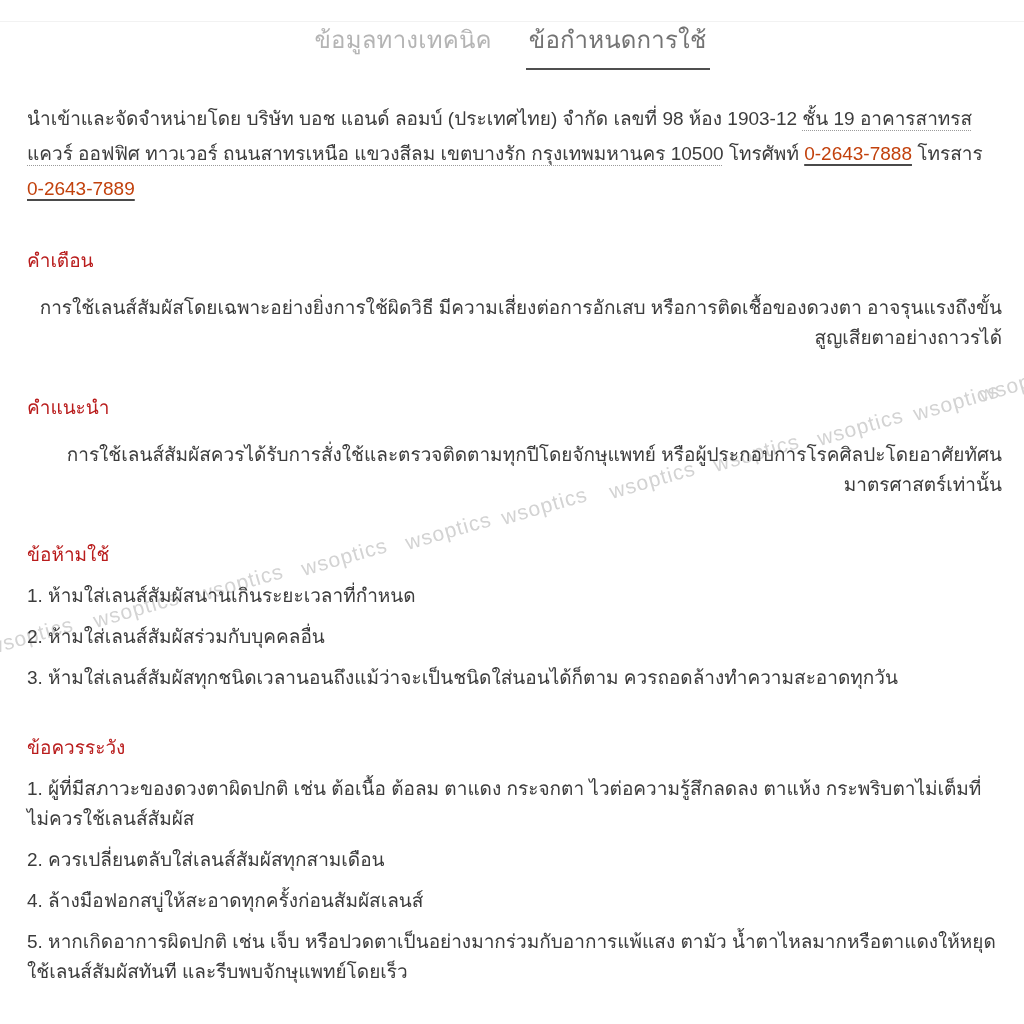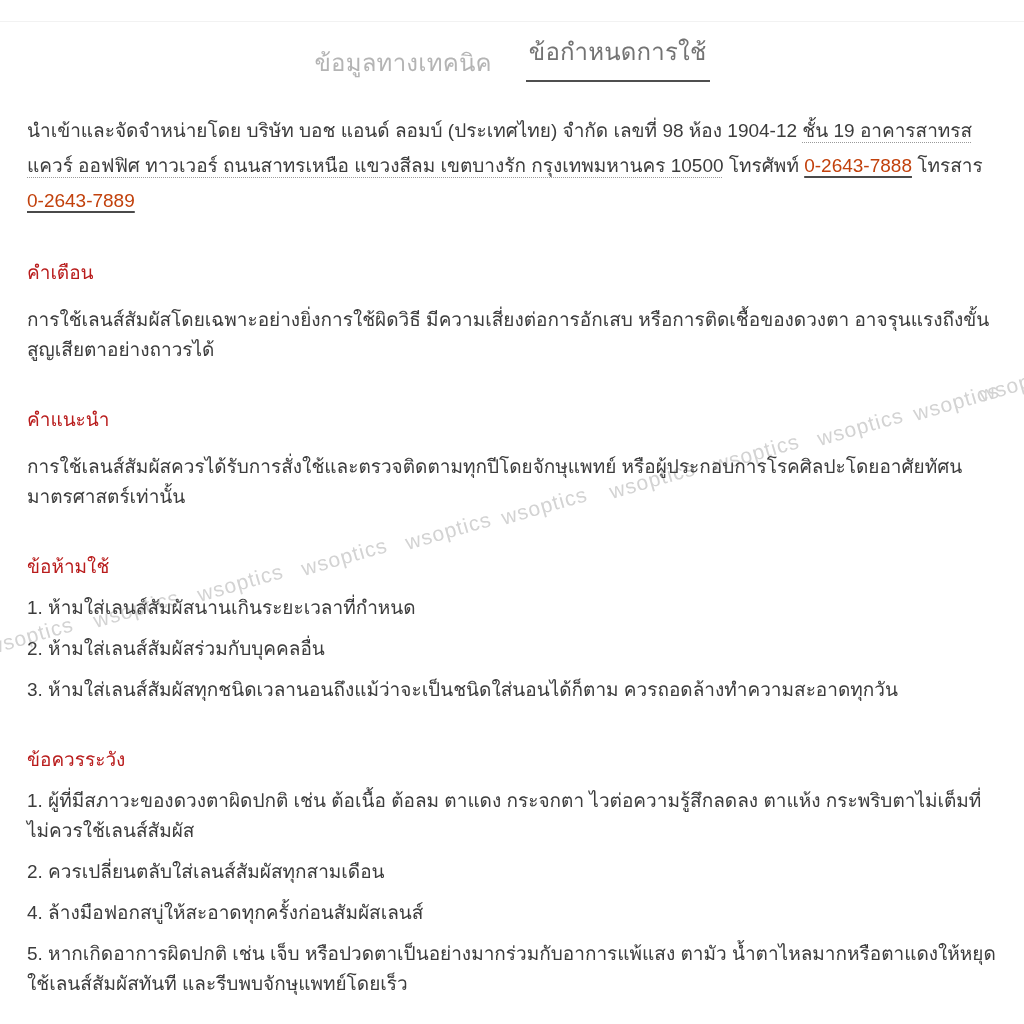--- a/index.html
+++ b/index.html
@@ -3,31 +3,31 @@
 <meta charset="utf-8">
 <style>
   * { margin:0; padding:0; box-sizing:border-box; }
   html,body { width:1024px; height:1024px; background:#ffffff; overflow:hidden;
               font-family:"Liberation Sans", sans-serif; }
   .page { position:relative; width:1024px; height:1024px; background:#fff; color:#3c3c3c; }
 
   .top-divider { position:absolute; top:21px; left:0; width:1024px; border-top:1px solid #f2f2f2; }
 
   
-  .tabs { display:flex; justify-content:center; align-items:flex-end; gap:34px; padding-top:32px; position:relative; z-index:2; }
+  .tabs { display:flex; justify-content:center; align-items:flex-start; gap:34px; padding-top:20px; position:relative; z-index:2; }
   .tab { font-size:24px; color:#b4b4b4; cursor:pointer; letter-spacing:.2px; }
   .tab.active { color:#737373; padding:0 3px 9px; border-bottom:2px solid #4f4f4f; font-weight:500; }
 
   
   .content { position:relative; z-index:2; padding:0 22px 0 27px; font-size:19px; line-height:30px; color:#3c3c3c; }
   .addr { margin-top:31px; line-height:35px; }
   .dotted-u { text-decoration:underline dotted; text-decoration-color:#9a9a9a; text-decoration-thickness:1px; text-underline-offset:5px; }
   .solid-u { text-decoration:underline solid; text-decoration-color:#4a4a4a; text-decoration-thickness:1.5px; text-underline-offset:4px; color:#c2410c; }
   .sec-h { margin-top:40px; font-size:19px; color:#b91c1c; }
-  .sec-p { margin-top:17px; }
+  .sec-p { margin-top:17px;text-align:right; }
   ul.plain { list-style:none; margin-top:7px; }
   ul.plain li { margin-top:11px; line-height:30px; }
 
   
   .wm { position:absolute; inset:0; z-index:1; pointer-events:none; }
   .wm span { position:absolute; font-size:21px; color:#d3d3d3; letter-spacing:1px;
              transform:rotate(-16deg); white-space:nowrap; }
   .wm span:nth-child(1)  { left:-14px; top:624px; }
   .wm span:nth-child(2)  { left:92px;  top:597px; }
   .wm span:nth-child(3)  { left:196px; top:571px; }
@@ -61,21 +61,21 @@
     <span>wsoptics</span>
   </div>
 
   <div class="tabs">
     <div class="tab">ข้อมูลทางเทคนิค</div>
     <div class="tab active">ข้อกำหนดการใช้</div>
   </div>
 
   <div class="content">
 
-    <p class="addr"><span>นำเข้าและจัดจำหน่ายโดย บริษัท บอช แอนด์ ลอมบ์ (ประเทศไทย) จำกัด เลขที่ 98 ห้อง 1904-12 </span><span class="dotted-u">ชั้น 19 อาคารสาทรสแควร์ ออฟฟิศ ทาวเวอร์ ถนนสาทรเหนือ แขวงสีลม  เขตบางรัก กรุงเทพมหานคร 10500</span><span> โทรศัพท์ </span><span class="solid-u">0-2643-7888</span><span> โทรสาร </span><span class="solid-u">0-2643-7889</span></p>
+    <p class="addr"><span>นำเข้าและจัดจำหน่ายโดย บริษัท บอช แอนด์ ลอมบ์ (ประเทศไทย) จำกัด เลขที่ 98 ห้อง 1903-12 </span><span class="dotted-u">ชั้น 19 อาคารสาทรสแควร์ ออฟฟิศ ทาวเวอร์ ถนนสาทรเหนือ แขวงสีลม  เขตบางรัก กรุงเทพมหานคร 10500</span><span> โทรศัพท์ </span><span class="solid-u">0-2643-7888</span><span> โทรสาร </span><span class="solid-u">0-2643-7889</span></p>
 
     <div>
       <div class="sec-h">คำเตือน</div>
       <p class="sec-p">การใช้เลนส์สัมผัสโดยเฉพาะอย่างยิ่งการใช้ผิดวิธี มีความเสี่ยงต่อการอักเสบ หรือการติดเชื้อของดวงตา อาจรุนแรงถึงขั้นสูญเสียตาอย่างถาวรได้</p>
     </div>
 
     <div>
       <div class="sec-h">คำแนะนำ</div>
       <p class="sec-p">การใช้เลนส์สัมผัสควรได้รับการสั่งใช้และตรวจติดตามทุกปีโดยจักษุแพทย์ หรือผู้ประกอบการโรคศิลปะโดยอาศัยทัศนมาตรศาสตร์เท่านั้น</p>
     </div>

